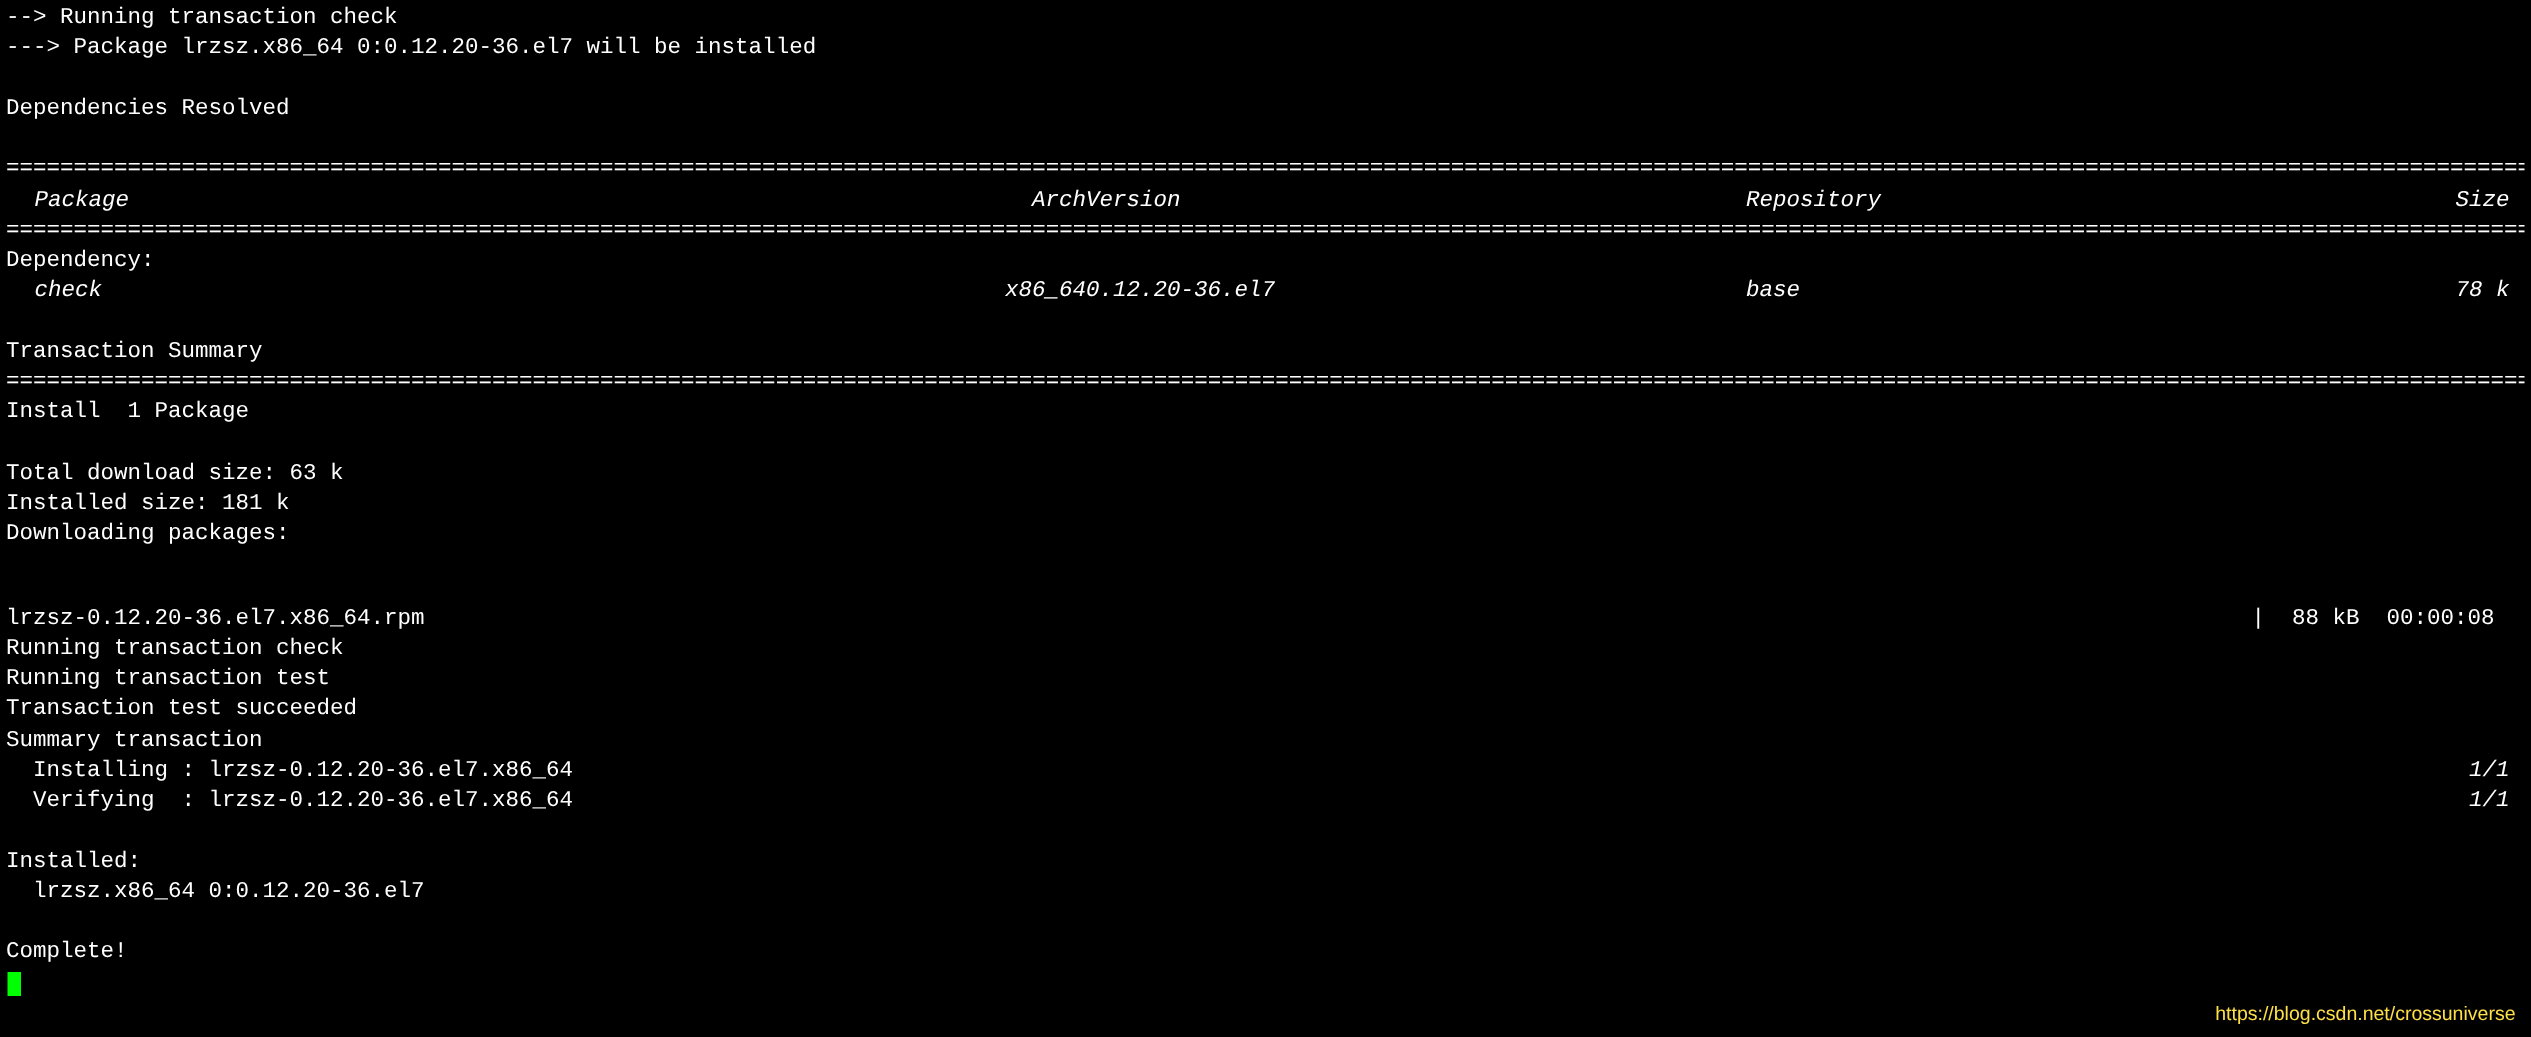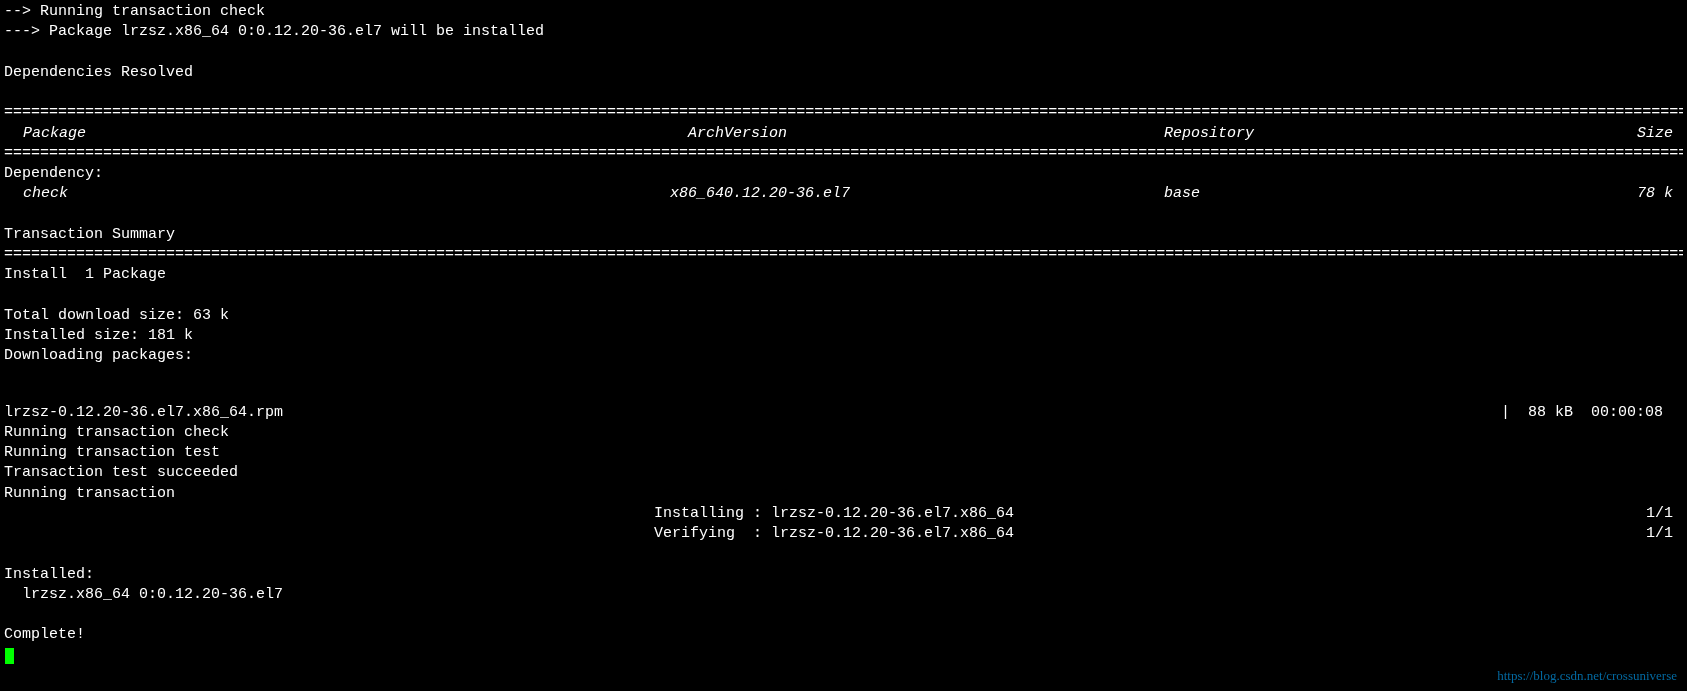--- a/index.html
+++ b/index.html
@@ -38,36 +38,36 @@
     display: flex;
     white-space: pre;
     margin-top: 36px;
   }
   .dl-left { flex: 1; }
   .dl-right { text-align: right; padding-right: 20px; }
   .prog-row {
     display: flex;
     white-space: pre;
   }
-  .prog-left { flex: 1; text-align: center; }
-  .prog-right { text-align: right; padding-right: 10px; }
+  .prog-left { flex: 1; }
+  .prog-right { text-align: right; padding-right: 10px; font-style: italic; }
   .cursor {
     display: inline-block;
     width: 9px;
     height: 16px;
     background: #00ff00;
     vertical-align: text-bottom;
     margin-left: 1px;
   }
   .watermark {
     position: absolute;
     right: 10px;
     bottom: 6px;
-    color: #0369a1;
-    font-family: Liberation Serif, serif;
+    color: #fde047;
+    font-family: Liberation Sans, sans-serif;
     font-size: 13px;
   }
 </style>
 </head>
 <body>
 
 <div class="terminal">
 
   <div class="line">--&gt; Running transaction check</div>
   <div class="line">---&gt; Package lrzsz.x86_64 0:0.12.20-36.el7 will be installed</div>
@@ -104,21 +104,21 @@
   <div class="line">Downloading packages:</div>
 
   <div class="dl-row">
     <span class="dl-left">lrzsz-0.12.20-36.el7.x86_64.rpm</span>
     <span class="dl-right">|  88 kB  00:00:08</span>
   </div>
 
   <div class="line">Running transaction check</div>
   <div class="line">Running transaction test</div>
   <div class="line">Transaction test succeeded</div>
-  <div class="line">Running transaction</div>
+  <div class="line">Summary transaction</div>
 
   <div class="prog-row">
     <span class="prog-left">  Installing : lrzsz-0.12.20-36.el7.x86_64</span>
     <span class="prog-right">1/1</span>
   </div>
   <div class="prog-row">
     <span class="prog-left">  Verifying  : lrzsz-0.12.20-36.el7.x86_64</span>
     <span class="prog-right">1/1</span>
   </div>
 

